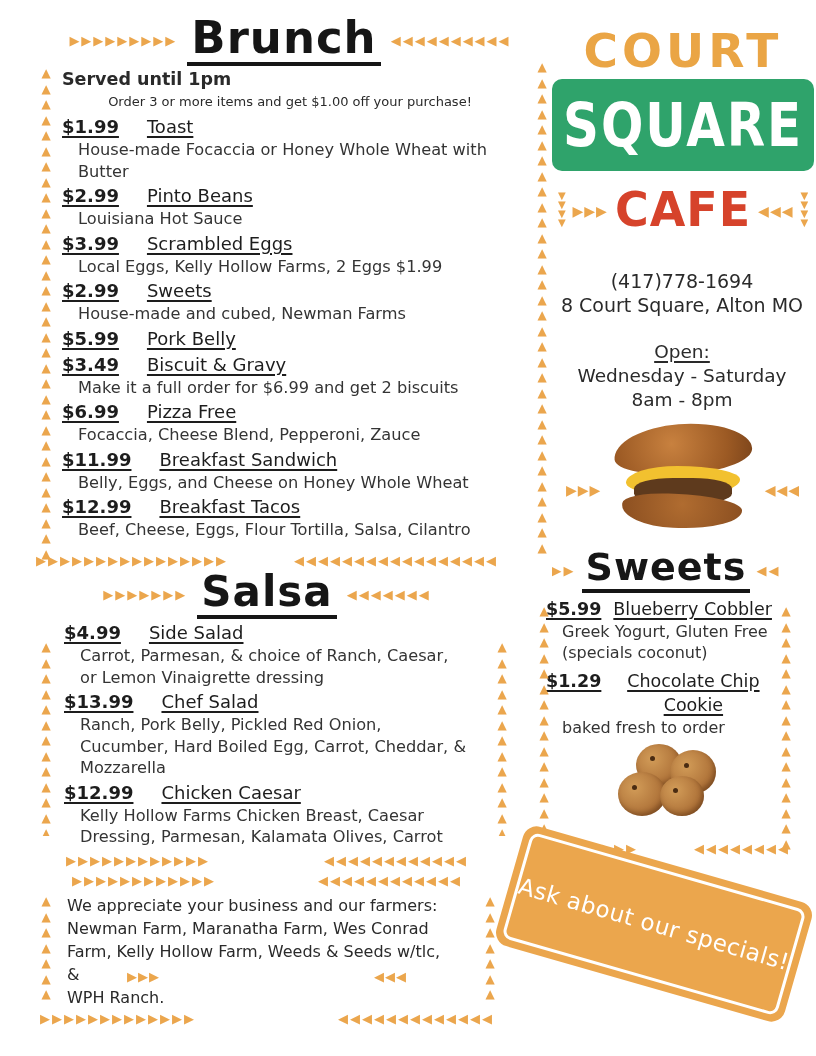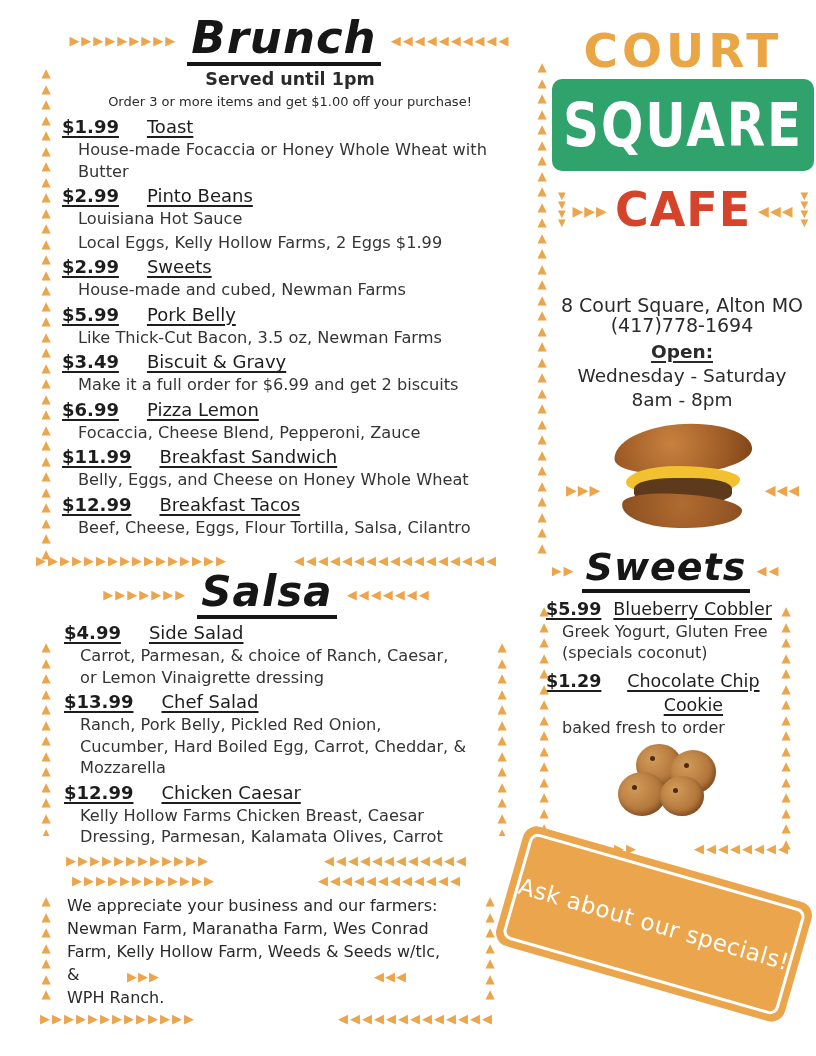--- a/index.html
+++ b/index.html
@@ -18,34 +18,34 @@
   
   .hrun{color:var(--accent);font-size:13px;letter-spacing:2px;white-space:nowrap;overflow:hidden;}
   .converge{display:flex;justify-content:space-between;color:var(--accent);font-size:13px;
     letter-spacing:2px;overflow:hidden;line-height:18px;}
   .vstrip{position:absolute;color:var(--accent);font-size:12px;line-height:15.5px;
     white-space:pre;overflow:hidden;width:16px;text-align:center;}
   .chevcol{color:var(--accent);font-size:10px;line-height:9px;white-space:pre;overflow:hidden;}
   
   .hd-row{display:flex;align-items:center;justify-content:center;gap:10px;}
   .sec-title{margin:0;font-weight:700;color:#161616;border-bottom:4px solid #161616;
-    padding:0 4px 1px;line-height:1.05;letter-spacing:1px;font-style:italic;}
+    padding:0 4px 1px;line-height:1.05;letter-spacing:1px;}
   .t-brunch{font-size:45px;}
   .t-salads{font-size:42px;}
   .t-sweets{font-size:38px;}
   
   .item{margin-bottom:2px;}
   .ihead{font-size:18px;line-height:24px;color:#1d1d1d;}
   .price,.iname{text-decoration:underline;text-decoration-thickness:1.5px;text-underline-offset:3px;}
   .price{margin-right:28px;font-weight:bold;}
   .idesc{font-size:16.2px;line-height:21.5px;color:#343434;margin-left:16px;}
   
   #brunch-box{position:absolute;left:36px;top:14px;width:508px;height:542px;}
   #brunch-box .content{padding:2px 26px 0;}
-  #brunch-box .subtitle{text-align:center;font-weight:700;font-size:17.5px;line-height:22px;}
+  #brunch-box .subtitle{text-align:left;font-weight:700;font-size:17.5px;line-height:22px;}
   #brunch-box .promo{text-align:center;font-size:13px;line-height:23px;margin-bottom:2px;}
   .vb-l{left:2px;top:52px;height:494px;}
   .vb-r{right:-6px;top:46px;height:500px;}
   #salads-sec{position:absolute;left:36px;top:552px;width:462px;}
   #salads-sec .content{padding:2px 28px 0;}
   .vs-l{left:2px;top:88px;height:196px;}
   .vs-r{right:-12px;top:88px;height:196px;}
   #salads-sec .converge.bot{margin-top:4px;padding:0 30px;}
   #note-box{position:absolute;left:36px;top:872px;width:462px;height:156px;}
   #note-box .converge.top{padding:0 36px;}
@@ -59,24 +59,24 @@
   
   #logo{position:absolute;left:552px;top:26px;width:262px;text-align:center;}
   .logo-court{font-size:47px;font-weight:800;color:var(--logo-orange);letter-spacing:4px;line-height:1.05;}
   .logo-green{height:92px;margin-top:4px;background:var(--logo-green);border-radius:10px;
     display:flex;align-items:center;justify-content:center;}
   .logo-square{font-size:52px;font-weight:700;color:#fff;letter-spacing:2px;transform:scaleY(1.18) scaleX(.96);}
   .logo-cafe-row{display:flex;align-items:flex-end;justify-content:center;gap:7px;margin-top:2px;height:58px;}
   .logo-cafe{font-size:46px;font-weight:800;color:var(--logo-red);letter-spacing:1px;line-height:.95;transform:scaleY(1.05);}
   .cafe-arrows{color:var(--accent);font-size:14px;letter-spacing:1px;padding-bottom:12px;}
   .logo-cafe-row .chevcol{padding-bottom:4px;}
-  #phone{position:absolute;left:548px;top:270px;width:268px;text-align:center;font-size:19px;margin-top:44px;}
+  #phone{position:absolute;left:548px;top:270px;width:268px;text-align:center;font-size:19px;}
   #address{position:absolute;left:544px;top:294px;width:276px;text-align:center;font-size:19px;}
   #open{position:absolute;left:548px;top:340px;width:268px;text-align:center;font-size:18.5px;line-height:24px;}
-  .open-label{font-weight:700;text-decoration:underline;text-decoration-thickness:2px;text-underline-offset:3px;}
+  .open-label{font-weight:400;text-decoration:underline;text-decoration-thickness:2px;text-underline-offset:3px;}
   
   #sandwich-wrap{position:absolute;left:552px;top:420px;width:262px;height:130px;}
   .sand-ar{position:absolute;top:62px;color:var(--accent);font-size:14px;letter-spacing:1px;}
   .sand-ar.l{left:14px;} .sand-ar.r{right:14px;}
   .sandwich{position:relative;width:150px;height:112px;margin:0 auto;}
   .bun-top{position:absolute;top:4px;left:6px;width:138px;height:50px;
     background:radial-gradient(circle at 42% 38%,#c8813f,#9c5a24 65%,#7a431a);
     border-radius:48% 52% 46% 54%/62% 58% 42% 38%;transform:rotate(-4deg);}
   .egg{position:absolute;top:46px;left:18px;width:114px;height:30px;background:#F2C12F;
     border-radius:45% 55% 50% 50%/55% 45% 55% 45%;}
@@ -194,36 +194,36 @@
 
       <div class="item">
         <div class="ihead"><span class="price">$1.99</span><span class="iname">Toast</span></div>
         <div class="idesc">House-made  Focaccia or Honey Whole Wheat with Butter</div>
       </div>
       <div class="item">
         <div class="ihead"><span class="price">$2.99</span><span class="iname">Pinto Beans</span></div>
         <div class="idesc">Louisiana Hot Sauce</div>
       </div>
       <div class="item">
+        <div class="ihead"><span class="price">$3.99</span><span class="iname">Scrambled Eggs</span></div>
         <div class="idesc">Local Eggs, Kelly Hollow Farms, 2 Eggs $1.99</div>
       </div>
       <div class="item">
         <div class="ihead"><span class="price">$2.99</span><span class="iname">Sweets</span></div>
         <div class="idesc">House-made and cubed, Newman Farms</div>
       </div>
       <div class="item">
         <div class="ihead"><span class="price">$5.99</span><span class="iname">Pork Belly</span></div>
-        <div class="idesc">Like Thick-Cut Bacon, 3.5 oz, Newman Farms</div>
       </div>
       <div class="item">
         <div class="ihead"><span class="price">$3.49</span><span class="iname">Biscuit &amp; Gravy</span></div>
         <div class="idesc">Make it a full order for $6.99 and get 2 biscuits</div>
       </div>
       <div class="item">
-        <div class="ihead"><span class="price">$6.99</span><span class="iname">Pizza Lemon</span></div>
+        <div class="ihead"><span class="price">$6.99</span><span class="iname">Pizza Free</span></div>
         <div class="idesc">Focaccia, Cheese Blend, Pepperoni, Zauce</div>
       </div>
       <div class="item">
         <div class="ihead"><span class="price">$11.99</span><span class="iname">Breakfast Sandwich</span></div>
         <div class="idesc">Belly, Eggs, and Cheese on Honey Whole Wheat</div>
       </div>
       <div class="item">
         <div class="ihead"><span class="price">$12.99</span><span class="iname">Breakfast  Tacos</span></div>
         <div class="idesc">Beef, Cheese, Eggs, Flour Tortilla, Salsa, Cilantro</div>
       </div>

